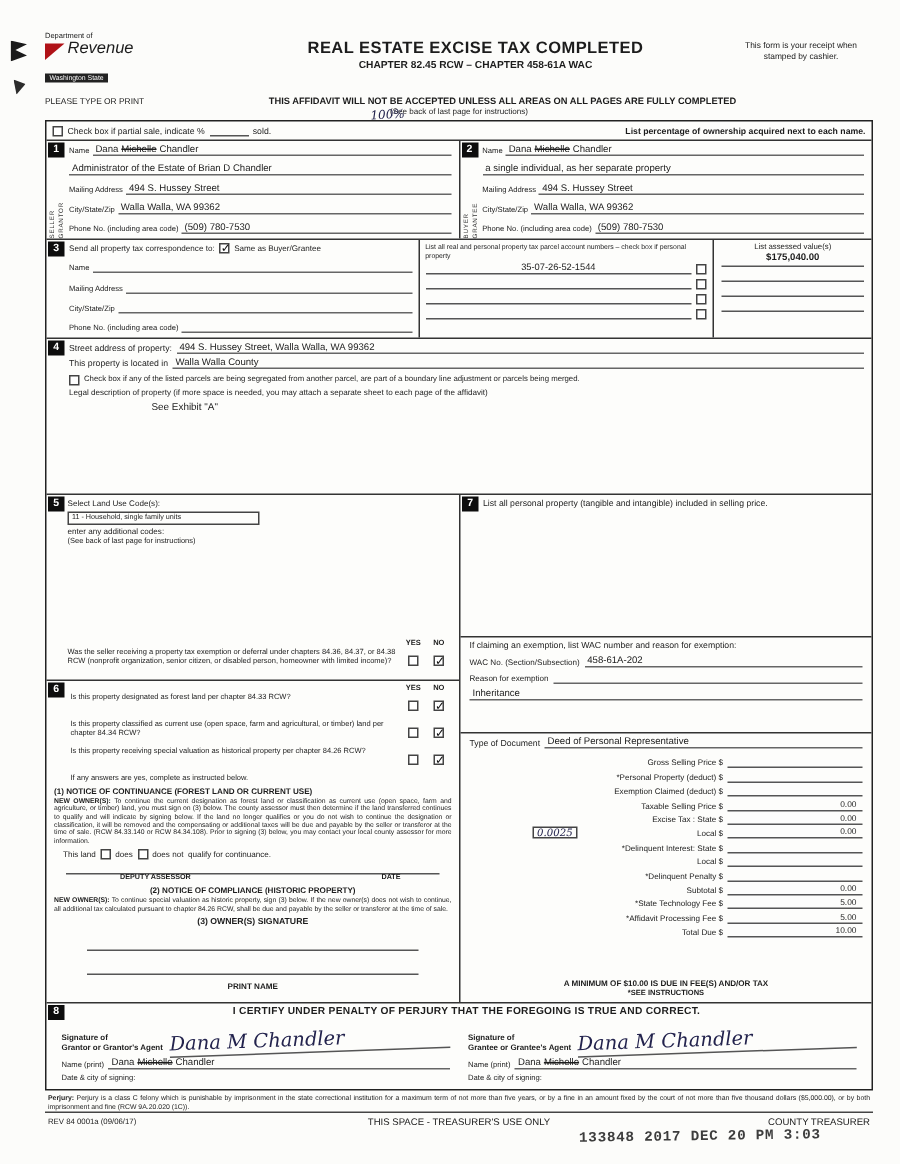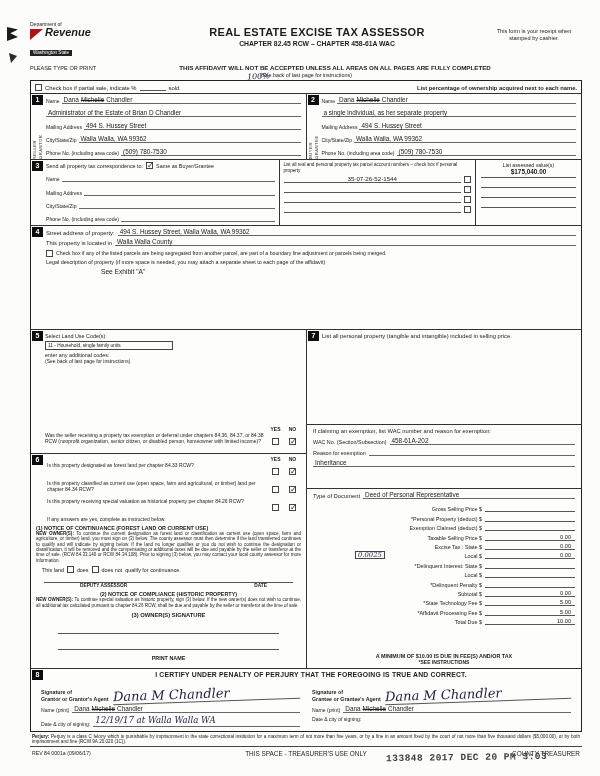--- a/index.html
+++ b/index.html
@@ -14,21 +14,21 @@
            clip-path:polygon(0 0,100% 30%,25% 100%); }
 
   .form-wrap { position:absolute; left:30px; top:18px; width:552px; }
 
   
   .hdr { display:flex; height:46px; }
   .logo { width:118px; padding-top:3px; }
   .logo-row { display:flex; align-items:flex-start; gap:2px; }
   .logo-tri { width:0; height:0; border-top:11px solid #b01217; border-right:13px solid transparent; margin-top:2px; }
   .logo-l1 { font-size:5px; }
-  .logo-l2 { font-size:11px; font-weight:bold; font-style:italic; line-height:1; }
+  .logo-l2 { font-size:11px; font-weight:normal; font-style:italic; line-height:1; }
   .logo-l3 { display:inline-block; background:#222; color:#fff; font-size:4.6px; padding:0.5px 3px; margin-top:1px; }
   .title-block { flex:1; text-align:center; padding-top:8px; }
   .main-title { font-size:11px; font-weight:bold; letter-spacing:0.3px; }
   .chapters { font-size:6.8px; font-weight:bold; margin-top:2px; }
   .receipt { width:96px; font-size:5.6px; text-align:center; padding-top:10px; line-height:1.2; }
 
   .row2 { display:flex; font-size:6px; align-items:flex-end; }
   .please { width:118px; font-size:5.6px; }
   .warning { flex:1; text-align:center; font-weight:bold; font-size:6.2px; }
   .row2-sp { width:60px; }
@@ -155,21 +155,21 @@
     <div class="hdr">
       <div class="logo">
         <div class="logo-l1">Department of</div>
         <div class="logo-row">
           <div class="logo-tri"></div>
           <div class="logo-l2">Revenue</div>
         </div>
         <div class="logo-l3">Washington State</div>
       </div>
       <div class="title-block">
-        <div class="main-title">REAL ESTATE EXCISE TAX ASSESSOR</div>
+        <div class="main-title">REAL ESTATE EXCISE TAX COMPLETED</div>
         <div class="chapters">CHAPTER 82.45 RCW – CHAPTER 458-61A WAC</div>
       </div>
       <div class="receipt">This form is your receipt when stamped by cashier.</div>
     </div>
 
     <div class="row2">
       <span class="please">PLEASE TYPE OR PRINT</span>
       <span class="warning">THIS AFFIDAVIT WILL NOT BE ACCEPTED UNLESS ALL AREAS ON ALL PAGES ARE FULLY COMPLETED</span>
       <span class="row2-sp"></span>
     </div>
@@ -501,21 +501,20 @@
               <span class="sig-script hw">Dana M Chandler</span>
             </div>
             <div class="np-row">
               <span class="flabel">Name (print)</span>
               <span class="fval">
                 <span>Dana</span><span class="strike">Michelle</span><span>Chandler</span>
               </span>
             </div>
             <div class="dt-row">
               <span class="flabel">Date &amp; city of signing:</span>
-              <span class="fval hw hw-date">12/19/17 at Walla Walla WA</span>
             </div>
           </div>
           <div class="sig-half">
             <div class="sig-row">
               <span class="sig-label">
                 <div>Signature of</div>
                 <div>Grantee or Grantee's Agent</div>
               </span>
               <span class="sig-script hw">Dana M Chandler</span>
             </div>

